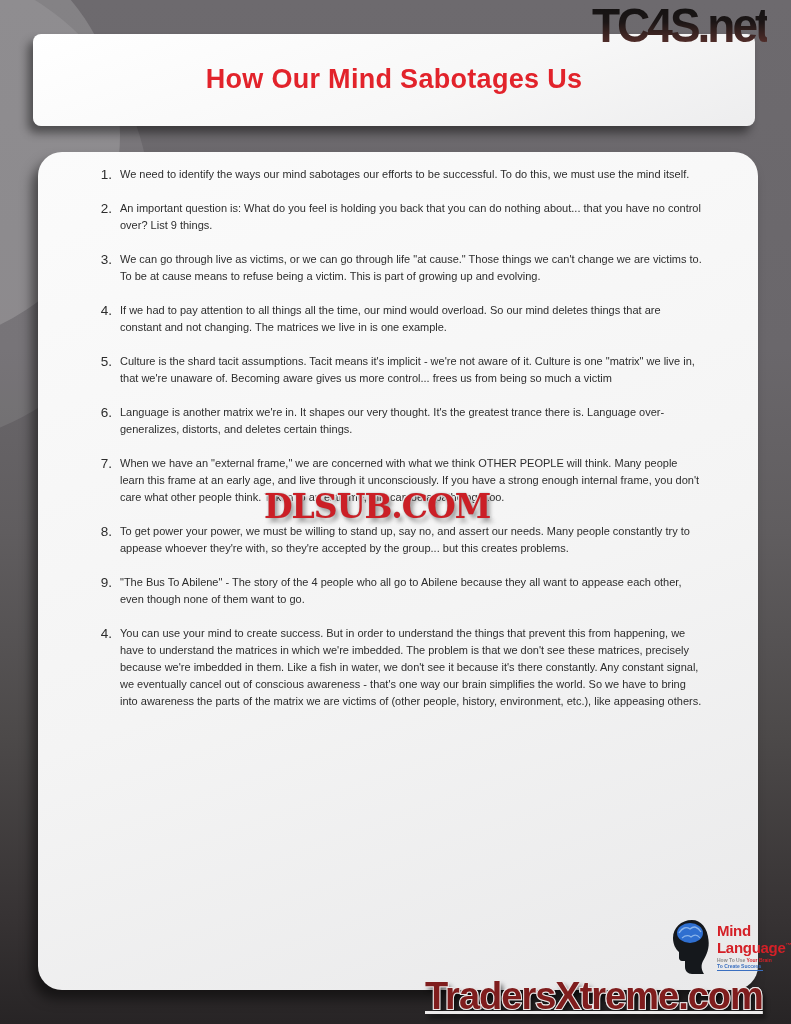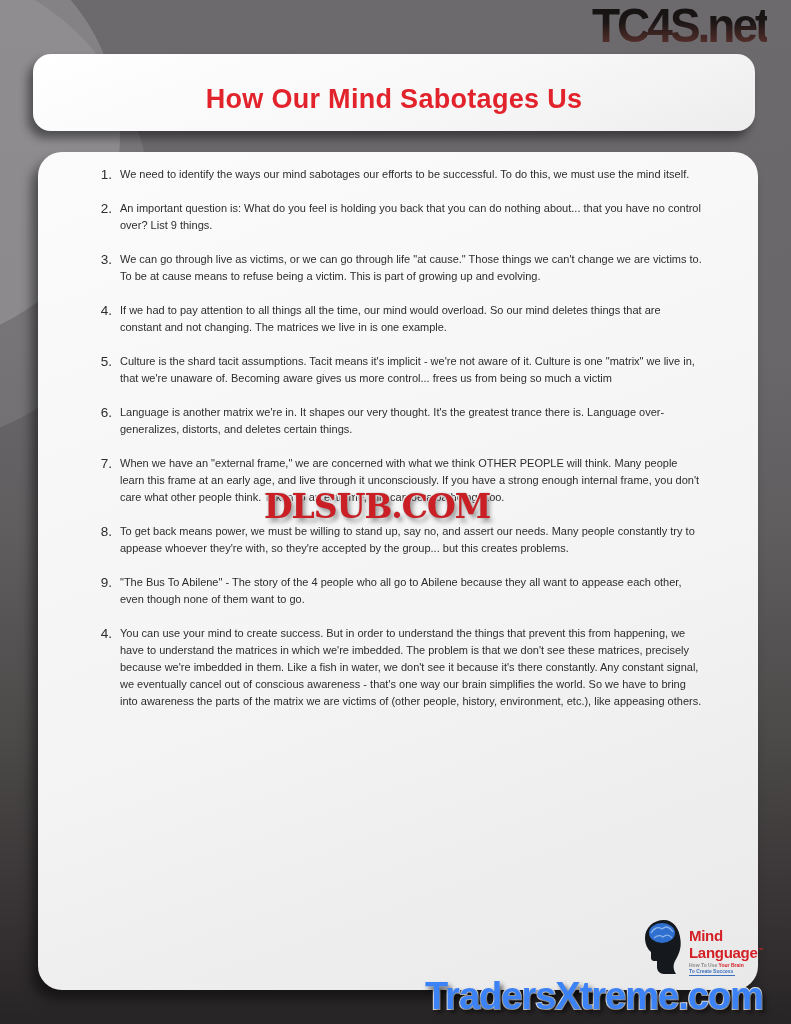--- a/index.html
+++ b/index.html
@@ -6,23 +6,23 @@
   body{
     width:791px;height:1024px;position:relative;overflow:hidden;
     font-family:"Liberation Sans",sans-serif;
     background:linear-gradient(180deg,#6d6a6e 0%,#6a676b 34%,#605d5f 52%,#4c4949 72%,#363233 90%,#272425 100%);
   }
   .bg-circle{position:absolute;border-radius:50%;}
   .bg-circle.c1{left:-300px;top:-75px;width:420px;height:420px;background:rgba(255,255,255,0.16);}
   .bg-circle.c2{left:-330px;top:-35px;width:480px;height:480px;background:rgba(255,255,255,0.09);}
 
   .header-card{
-    position:absolute;left:33px;top:54px;width:722px;height:77px;
+    position:absolute;left:33px;top:34px;width:722px;height:92px;
     background:linear-gradient(160deg,#ffffff 0%,#f7f7f7 60%,#ededee 100%);
-    border-radius:18px;
+    border-radius:8px;
     box-shadow:-5px 7px 10px rgba(0,0,0,0.45);
   }
   .header-card h1{
     margin:0;padding-top:30px;text-align:center;
     font-size:27px;font-weight:900;letter-spacing:0.3px;
     color:#e2232b;
   }
 
   .main-card{
     position:absolute;left:38px;top:152px;width:720px;height:838px;
@@ -58,29 +58,30 @@
     font-size:33px;font-weight:900;letter-spacing:-1px;
     color:#cb1f26;
     -webkit-text-stroke:2.5px #ffffff;
     paint-order:stroke fill;
     text-shadow:0 0 2px rgba(140,140,140,0.9),3px 4px 4px rgba(60,60,60,0.45);
     z-index:20;
   }
   .wm-traders{
     left:425px;top:975px;
     font-size:38px;font-weight:900;letter-spacing:-1px;
-    color:#3b82f6;
+    color:#7f1d1d;
     -webkit-text-stroke:2px #eceaea;
     paint-order:stroke fill;
     text-shadow:3px 4px 5px rgba(0,0,0,0.65);
     z-index:30;
+    text-decoration:underline;
   }
 
   
-  .logo{position:absolute;left:640px;top:918px;width:115px;display:flex;align-items:flex-end;z-index:10;}
+  .logo{position:absolute;left:668px;top:918px;width:115px;display:flex;align-items:center;z-index:10;}
   .logo svg{flex:0 0 auto;margin-right:5px;}
   .logo-word{font-size:15px;line-height:14px;font-weight:900;color:#d42027;letter-spacing:-0.3px;}
   .logo-word .tm{font-size:6px;vertical-align:super;font-weight:700;}
   .logo-tagline{margin-top:2px;font-size:5px;line-height:6px;font-weight:700;}
   .tg-gray{color:#8a8a8a;}
   .tg-red{color:#d42027;}
   .tg-blue{display:block;color:#3a6fc0;border-bottom:1px solid #3a6fc0;padding-bottom:1px;width:46px;}
 </style>
 </head>
 <body>
@@ -119,21 +120,21 @@
     <li class="item">
       <span class="num">6.</span>
       <span class="txt">Language is another matrix we're in. It shapes our very thought. It's the greatest trance there is. Language over-generalizes, distorts, and deletes certain things.</span>
     </li>
     <li class="item">
       <span class="num">7.</span>
       <span class="txt">When we have an "external frame," we are concerned with what we think OTHER PEOPLE will think. Many people learn this frame at an early age, and live through it unconsciously. If you have a strong enough internal frame, you don't care what other people think. Taken to an extreme, this can be a pathology too.</span>
     </li>
     <li class="item">
       <span class="num">8.</span>
-      <span class="txt">To get back means power, we must be willing to stand up, say no, and assert our needs. Many people constantly try to appease whoever they're with, so they're accepted by the group... but this creates problems.</span>
+      <span class="txt">To get power your power, we must be willing to stand up, say no, and assert our needs. Many people constantly try to appease whoever they're with, so they're accepted by the group... but this creates problems.</span>
     </li>
     <li class="item">
       <span class="num">9.</span>
       <span class="txt">"The Bus To Abilene" - The story of the 4 people who all go to Abilene because they all want to appease each other, even though none of them want to go.</span>
     </li>
     <li class="item">
       <span class="num">4.</span>
       <span class="txt">You can use your mind to create success. But in order to understand the things that prevent this from happening, we have to understand the matrices in which we're imbedded. The problem is that we don't see these matrices, precisely because we're imbedded in them. Like a fish in water, we don't see it because it's there constantly. Any constant signal, we eventually cancel out of conscious awareness - that's one way our brain simplifies the world. So we have to bring into awareness the parts of the matrix we are victims of (other people, history, environment, etc.), like appeasing others.</span>
     </li>
   </ol>

